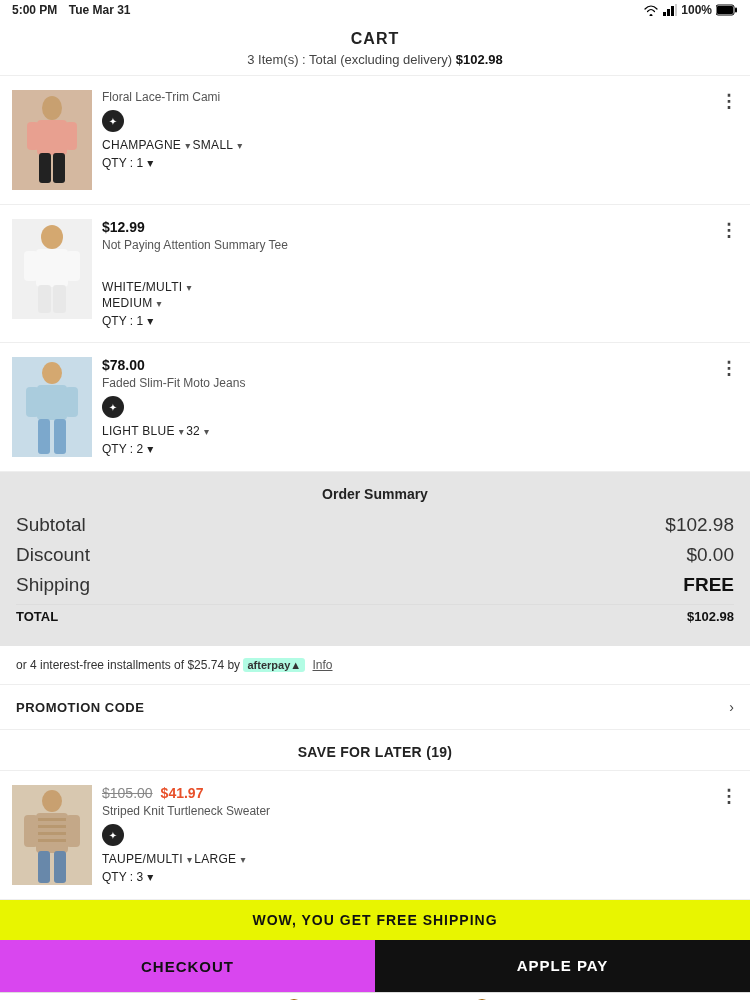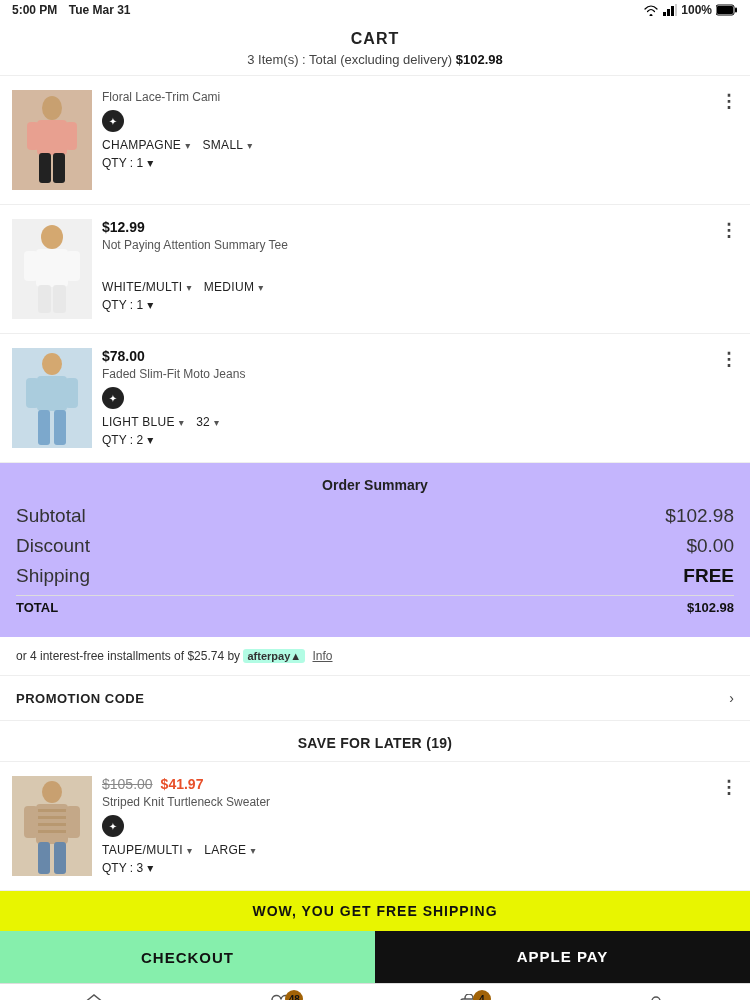--- a/index.html
+++ b/index.html
@@ -96,21 +96,21 @@
       width: 22px;
       height: 22px;
       border-radius: 50%;
       background: #222;
       color: #fff;
       font-size: 10px;
       margin-bottom: 6px;
     }
     .item-selectors {
       display: flex;
-      gap: 12px;
+      gap: 2px;
       align-items: flex-start;
       margin-bottom: 4px;
     }
     .item-selector {
       display: flex;
       align-items: center;
       gap: 4px;
       font-size: 12px;
       color: #222;
       font-weight: 500;
@@ -133,21 +133,21 @@
       right: 12px;
       top: 14px;
       font-size: 18px;
       color: #444;
       cursor: pointer;
       font-weight: 700;
     }
 
     
     .order-summary {
-      background: #c4b5fd;
+      background: #e5e5e5;
       padding: 14px 16px;
     }
     .order-summary-title {
       font-size: 14px;
       font-weight: 700;
       text-align: center;
       margin-bottom: 12px;
     }
     .summary-row {
       display: flex;
@@ -220,21 +220,21 @@
       color: #111;
     }
 
     
     .checkout-buttons {
       display: flex;
       height: 52px;
     }
     .checkout-btn {
       flex: 1;
-      background: #86efac;
+      background: #d946ef;
       border: none;
       font-size: 15px;
       font-weight: 800;
       letter-spacing: 1px;
       color: #111;
       cursor: pointer;
       text-transform: uppercase;
     }
     .applepay-btn {
       flex: 1;
@@ -391,21 +391,21 @@
       <rect x="54" y="32" width="14" height="30" rx="4" fill="#f8f8f8"></rect>
       <rect x="26" y="66" width="13" height="28" rx="3" fill="#e8e8e8"></rect>
       <rect x="41" y="66" width="13" height="28" rx="3" fill="#e8e8e8"></rect>
     </svg>
   </div>
   <div class="cart-item-details">
     <div class="item-price-row">
       <span class="item-price-regular">$12.99</span>
     </div>
     <div class="item-name">Not Paying Attention Summary Tee</div>
-    <div class="item-selectors" style="margin-top:28px;">
+    <div class="item-selectors" style="margin-top:28px;flex-direction:column;">
       <div class="item-selector">
         <span>WHITE/MULTI</span>
         <span class="chevron">▾</span>
       </div>
       <div class="item-selector">
         <span>Medium</span>
         <span class="chevron">▾</span>
       </div>
     </div>
     <div class="qty-row">

